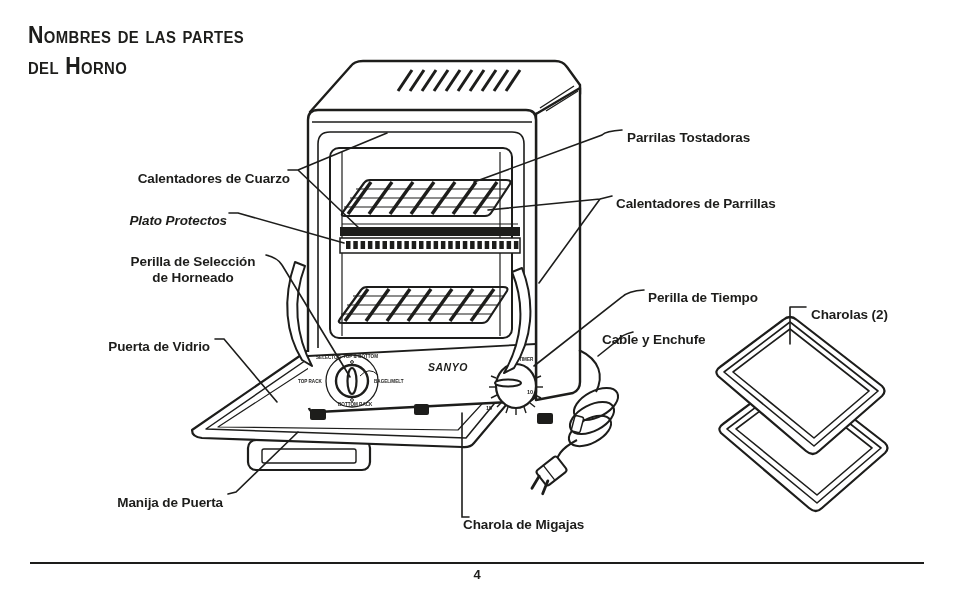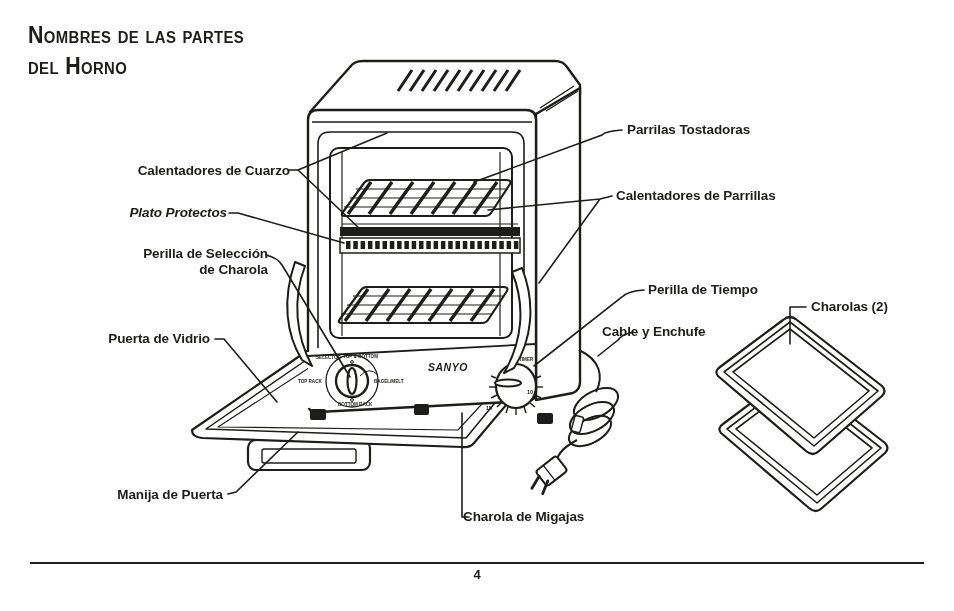--- a/index.html
+++ b/index.html
@@ -3,21 +3,21 @@
 <meta charset="utf-8">
 <style>
   html,body{margin:0;padding:0;background:#fff;}
   #page{position:relative;width:954px;height:611px;background:#fff;overflow:hidden;
         font-family:"Liberation Sans",sans-serif;color:#1d1d1b;}
   #diagram{position:absolute;left:0;top:0;}
   .title{position:absolute;left:28px;top:20px;font-size:23px;font-weight:700;
          font-variant:small-caps;line-height:31px;letter-spacing:.4px;
          transform:scaleX(.93);transform-origin:0 0;}
   .lbl{position:absolute;font-size:13.5px;font-weight:700;white-space:nowrap;
-       letter-spacing:-.1px;}
+       letter-spacing:-.1px;margin-top:8px;}
   .lbl.r{text-align:left;}
   .lbl.c{text-align:center;line-height:16px;}
   .footer-rule{position:absolute;left:30px;top:562px;width:894px;height:2px;background:#1d1d1b;}
   .pagenum{position:absolute;left:437px;top:567px;width:80px;text-align:center;
            font-size:13px;font-weight:700;}
   svg text{font-family:"Liberation Sans",sans-serif;fill:#1d1d1b;}
 </style>
 </head>
 <body>
 
@@ -220,23 +220,23 @@
     </g>
   </svg>
 
   <div class="title">
     <div>Nombres de las partes</div>
     <div>del Horno</div>
   </div>
 
   <div class="lbl r" style="right:664px;top:163px;">Calentadores de Cuarzo</div>
   <div class="lbl r" style="right:727px;top:205px;font-style:italic;">Plato Protectos</div>
-  <div class="lbl c" style="left:118px;top:246px;width:150px;text-align:right;">
+  <div class="lbl c" style="left:118px;top:246px;width:150px;">
     <div>Perilla de Selección</div>
-    <div>de Charola</div>
+    <div>de Horneado</div>
   </div>
   <div class="lbl r" style="right:744px;top:331px;">Puerta de Vidrio</div>
   <div class="lbl r" style="right:731px;top:487px;">Manija de Puerta</div>
 
   <div class="lbl" style="left:627px;top:122px;">Parrilas Tostadoras</div>
   <div class="lbl" style="left:616px;top:188px;">Calentadores de Parrillas</div>
   <div class="lbl" style="left:648px;top:282px;">Perilla de Tiempo</div>
   <div class="lbl" style="left:602px;top:324px;">Cable y Enchufe</div>
   <div class="lbl" style="left:811px;top:299px;">Charolas (2)</div>
   <div class="lbl" style="left:463px;top:509px;">Charola de Migajas</div>

